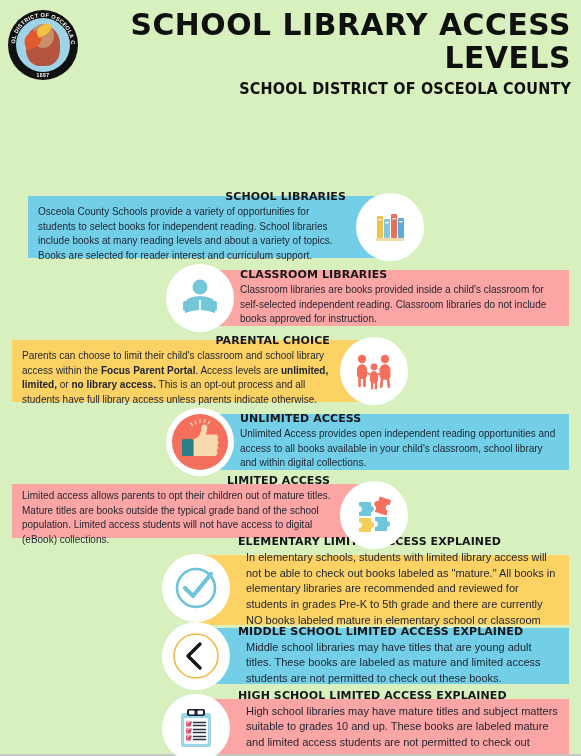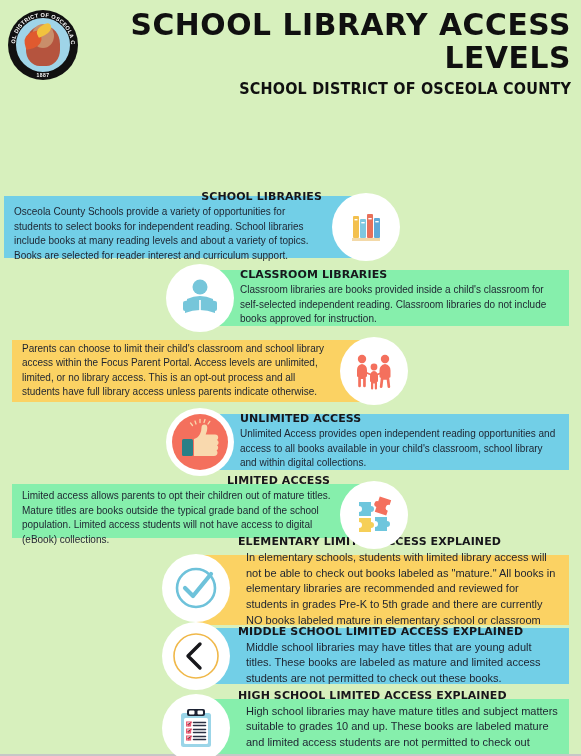--- a/index.html
+++ b/index.html
@@ -123,57 +123,57 @@
   }
 
   .bar {
     position: relative;
     padding: 7px 10px 8px 10px;
     display: flex;
     flex-direction: column;
     justify-content: center;
   }
   .bar.blue   { background: #72cfe7; }
-  .bar.red    { background: #86efac; }
+  .bar.red    { background: #fca5a5; }
   .bar.yellow { background: #fbd263; }
 
   .bar-title {
     font-family: "DejaVu Sans", sans-serif;
     font-weight: bold;
     font-size: 11px;
     color: #17171b;
     letter-spacing: 0.1px;
     margin-bottom: 2px;
   }
   .bar-title.align-right { text-align: right; padding-right: 2px; }
   .bar-title.align-left  { text-align: left; }
 
   .bar-body {
     font-family: "Liberation Sans", sans-serif;
     font-size: 10px;
     line-height: 1.45;
     color: #1d2330;
   }
   .bar-body.small { font-size: 11px; line-height: 1.42; margin-left: 8px; }
-  .bar-body b { font-weight: normal; }
+  .bar-body b { font-weight: bold; }
 
   
   .icon-circle {
     position: absolute;
     width: 68px; height: 68px;
     border-radius: 50%;
     background: #ffffff;
     display: flex;
     align-items: center;
     justify-content: center;
     z-index: 3;
   }
 
   
-  #row-school-libraries      { left: 4px; top: 104px; width: 362px; height: 62px; }
+  #row-school-libraries      { left: 28px; top: 104px; width: 362px; height: 62px; }
   #row-classroom-libraries   { left: 200px; top: 178px; width: 369px; height: 56px; }
   #row-parental-choice       { left: 12px; top: 248px; width: 362px; height: 62px; }
   #row-unlimited-access      { left: 200px; top: 322px; width: 369px; height: 56px; }
   #row-limited-access        { left: 12px; top: 392px; width: 362px; height: 54px; }
   #row-elementary            { left: 196px; top: 463px; width: 373px; height: 70px; }
   #row-middle-school         { left: 196px; top: 536px; width: 373px; height: 56px; }
   #row-high-school           { left: 196px; top: 607px; width: 373px; height: 58px; }
 
   .row .bar { width: 100%; height: 100%; }
 
@@ -271,20 +271,21 @@
         <path d="M8 26 Q23 21 38 26 L38 38 Q23 32 8 38 Z" fill="#76c6da"></path>
         <rect x="6" y="26" width="4" height="10" rx="2" fill="#76c6da"></rect>
         <rect x="36" y="26" width="4" height="10" rx="2" fill="#76c6da"></rect>
         <path d="M23 25 L23 37" stroke="#fff" stroke-width="1.6" fill="none"></path>
       </svg>
     </div>
   </div>
 
   <div class="row" id="row-parental-choice">
     <div class="bar yellow">
+      <div class="bar-title align-right">PARENTAL CHOICE</div>
       <div class="bar-body" id="parental-body"><span>Parents can choose to limit their child's classroom and school library access within the </span><b>Focus Parent Portal</b><span>. Access levels are </span><b>unlimited, limited,</b><span> or </span><b>no library access.</b><span> This is an opt-out process and all students have full library access unless parents indicate otherwise.</span></div>
     </div>
     <div class="icon-circle">
       <svg width="46" height="46" viewBox="0 0 46 46">
         <circle cx="11" cy="11" r="4.2" fill="#f4705d"></circle>
         <path d="M11 16 q-5 1 -5 6 l0 6 q0 1 1.2 1 l0 9 q0 1.2 1.4 1.2 q1.3 0 1.3-1.2 l0-7 l2.2 0 l0 7 q0 1.2 1.3 1.2 q1.4 0 1.4-1.2 l0-9 q1.2 0 1.2-1 l0-6 q0-5 -5-6 z" fill="#f4705d"></path>
         <circle cx="34" cy="11" r="4.2" fill="#f4705d"></circle>
         <path d="M34 16 q-5.5 1 -5.5 6.5 l0 6 q0 1.2 1.3 1.2 l-1 9 q-0.1 1.3 1.3 1.3 q1.2 0 1.4-1.3 l0.8-7 l3.4 0 l0.8 7 q0.2 1.3 1.4 1.3 q1.4 0 1.3-1.3 l-1-9 q1.3 0 1.3-1.2 l0-6 q0-5.5 -5.5-6.5 z" fill="#f4705d"></path>
         <circle cx="23" cy="19" r="3.4" fill="#f4705d"></circle>
         <path d="M23 23 q-4 0.8 -4 5 l0 5 q0 0.9 1 0.9 l0 6.5 q0 1 1.1 1 q1.1 0 1.1-1 l0-5 l1.6 0 l0 5 q0 1 1.1 1 q1.1 0 1.1-1 l0-6.5 q1 0 1-0.9 l0-5 q0-4.2 -4-5 z" fill="#f4705d"></path>

